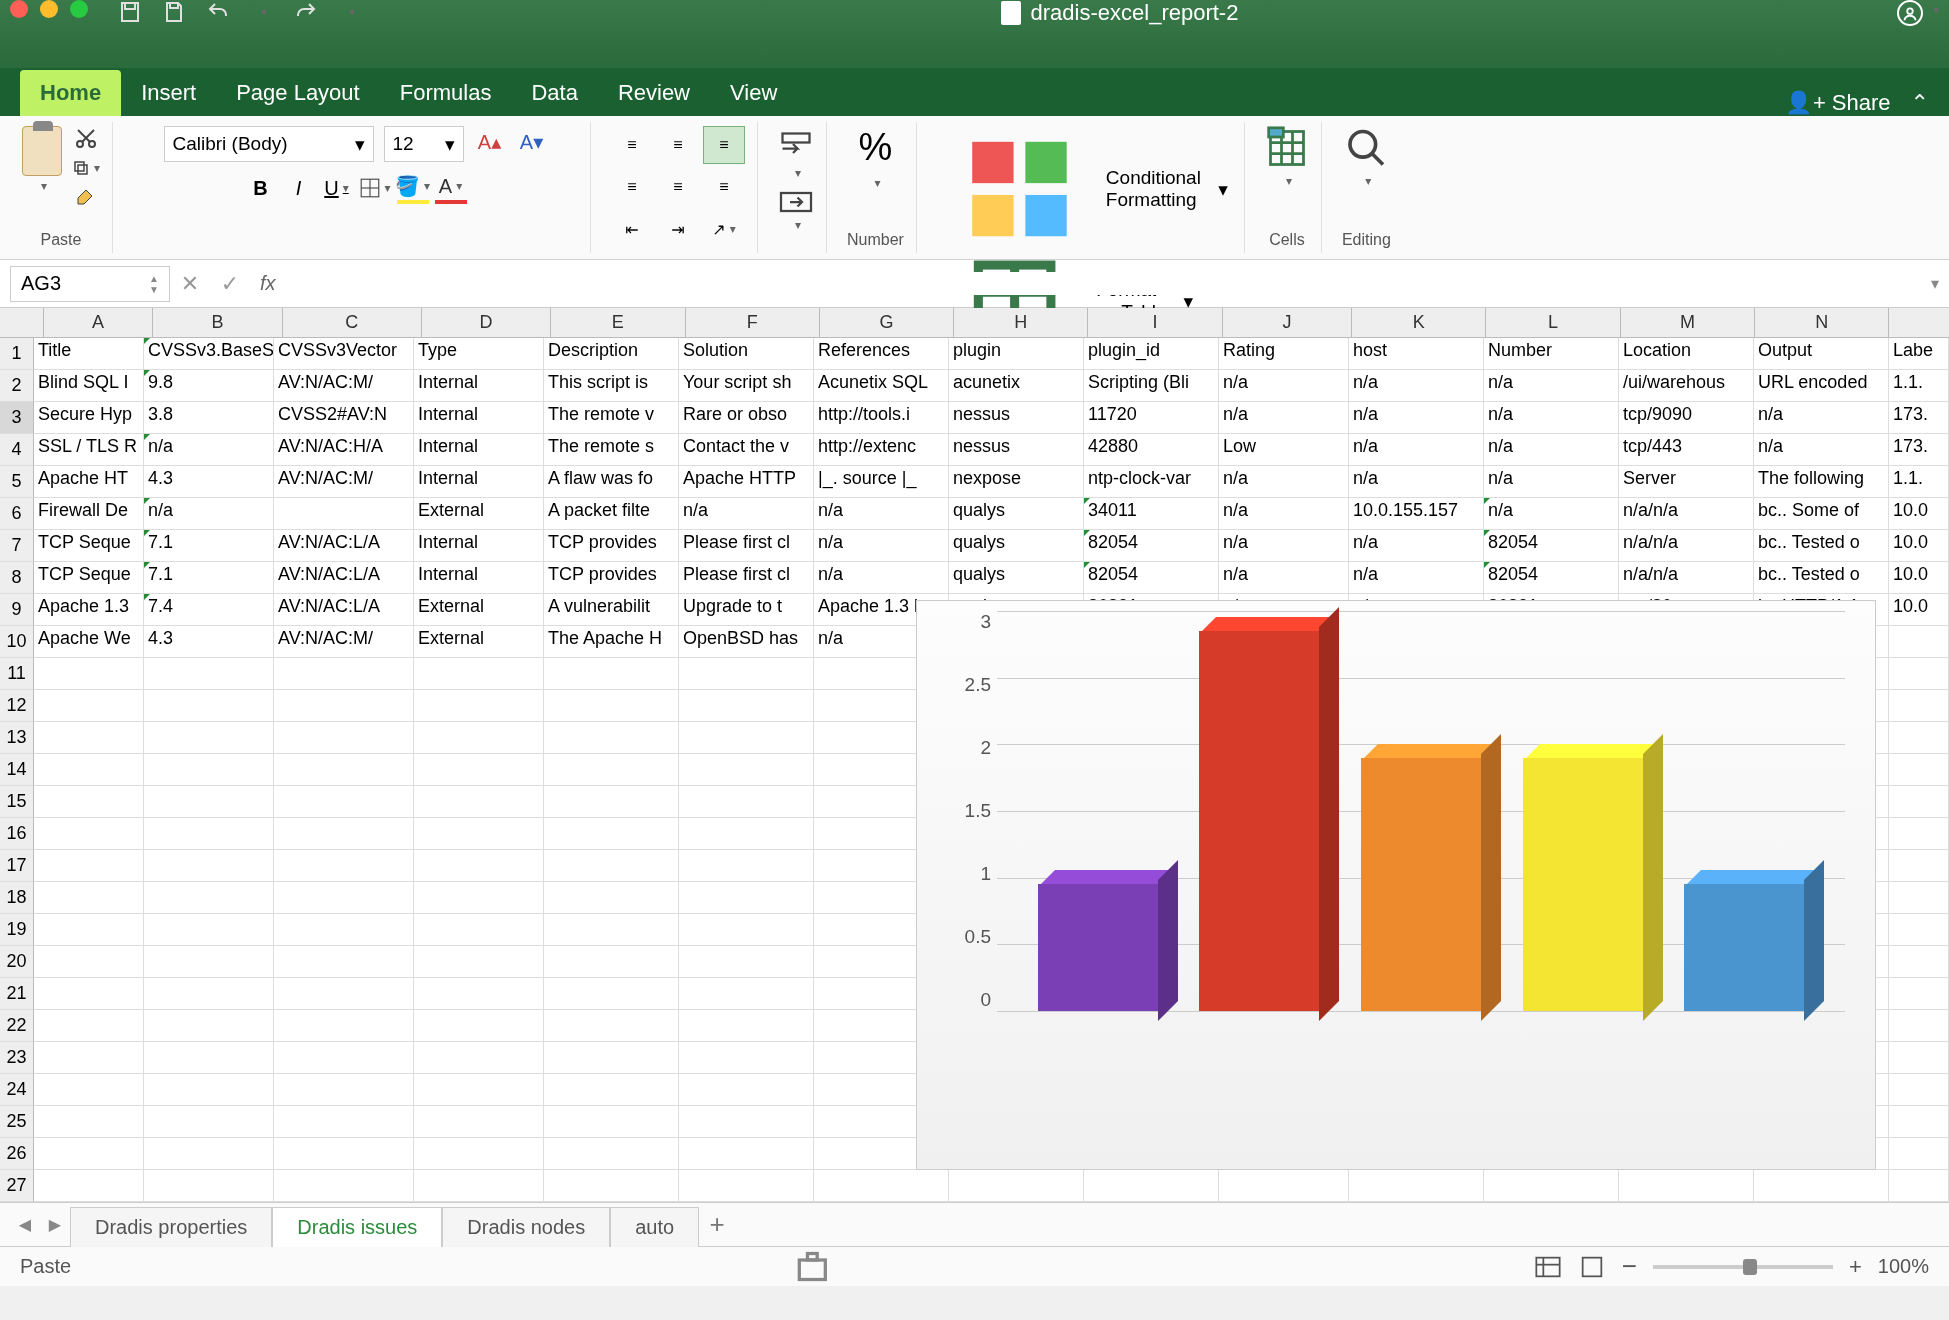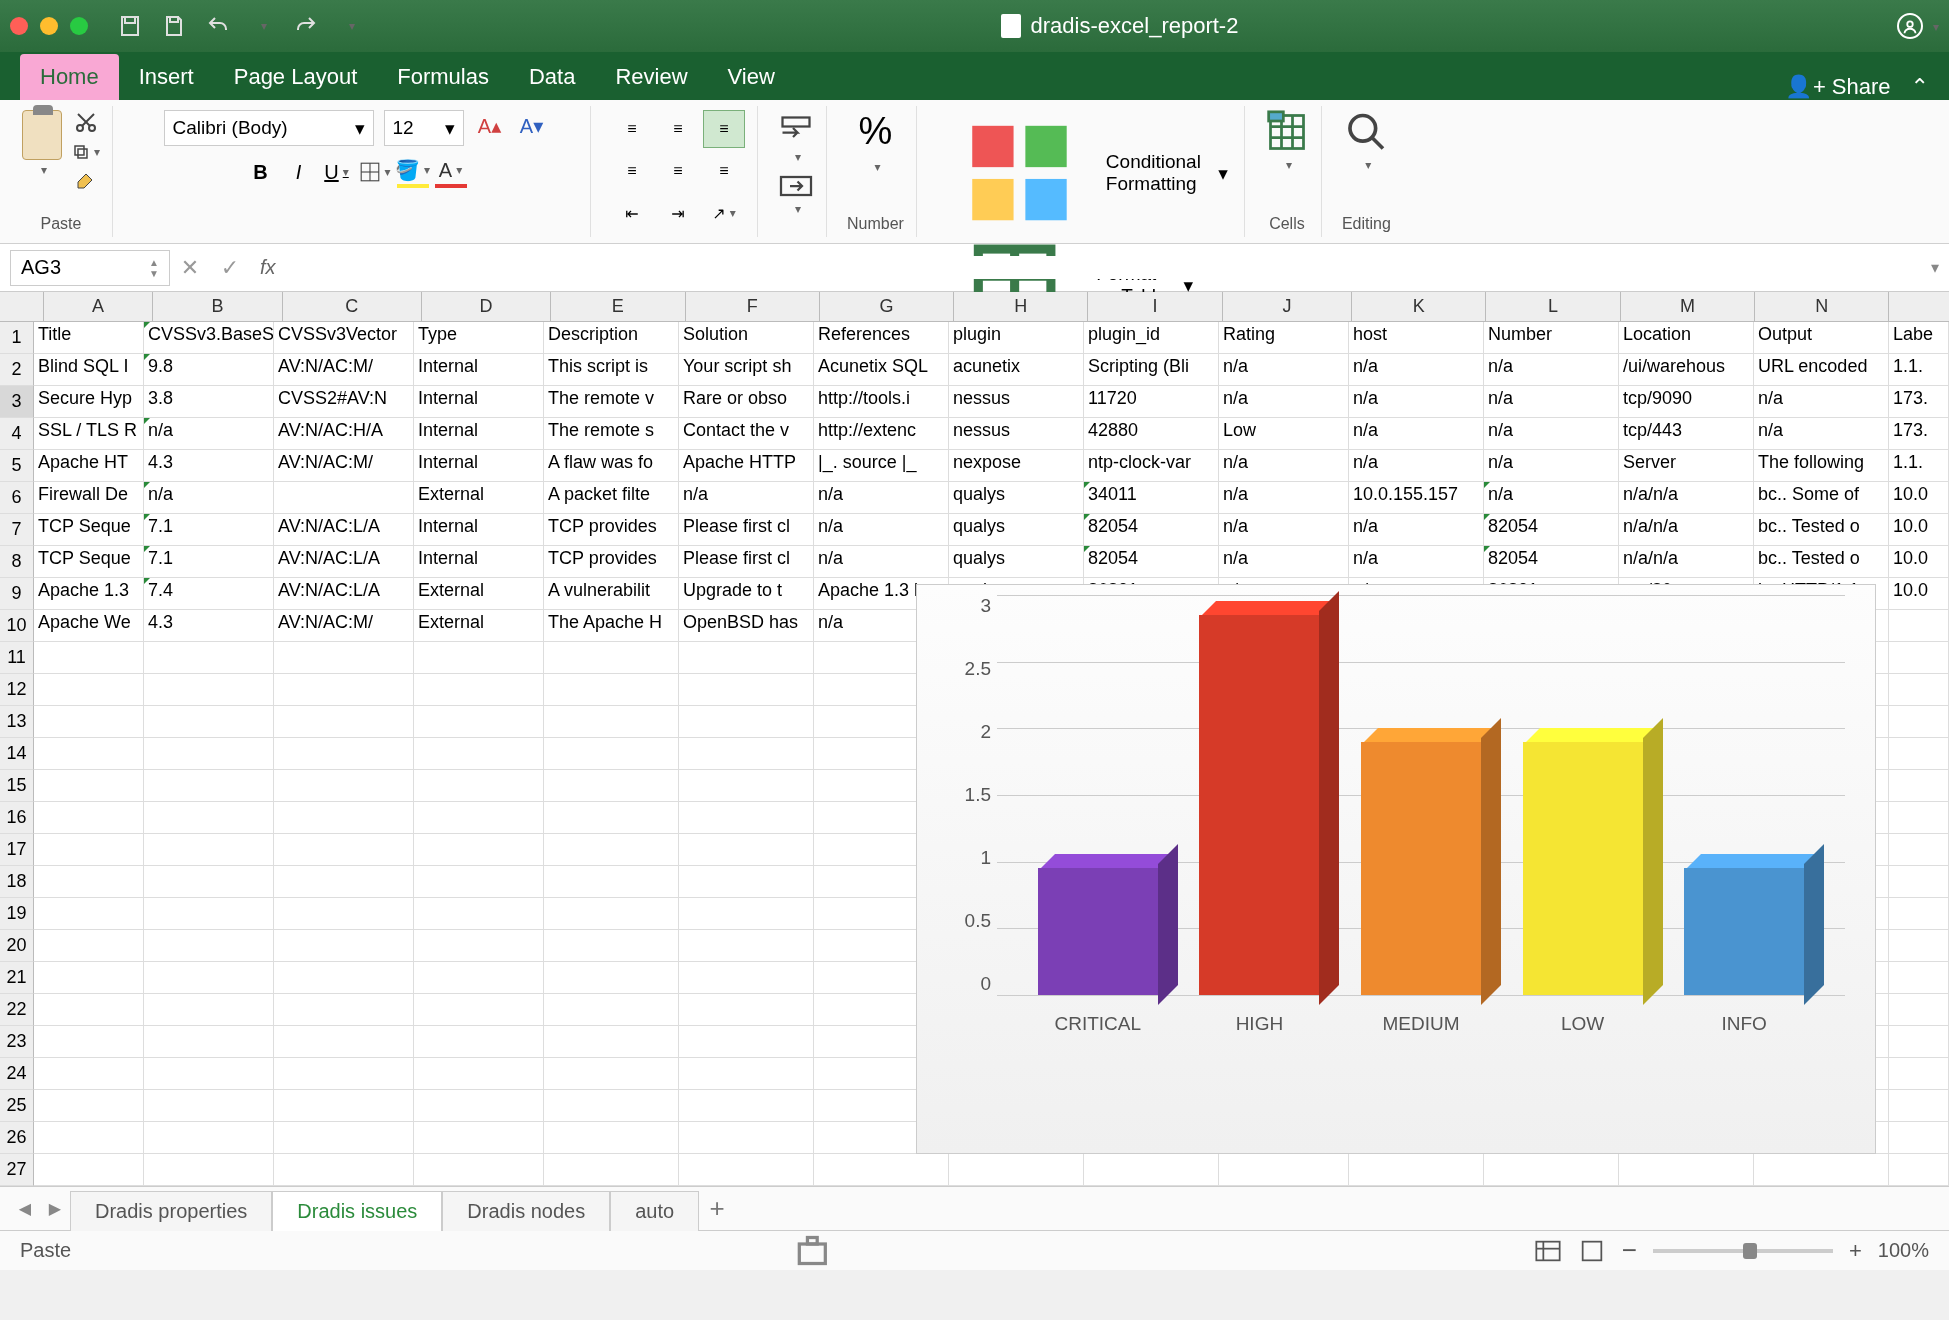--- a/index.html
+++ b/index.html
@@ -1,36 +1,36 @@
 <!DOCTYPE html>
 <html><head>
 <meta charset="utf-8">
 <style>
 * { margin: 0; padding: 0; box-sizing: border-box; font-family: -apple-system, BlinkMacSystemFont, "Segoe UI", sans-serif; }
 body { background: #f0f0f0; overflow: hidden; width: 1949px; height: 1320px; }
 
 
-.titlebar { height: 52px; background: linear-gradient(#3a7a4a, #2b6b3b); display: flex; align-items: center; padding: 0 10px; color: #fff; }
+.titlebar { height: 68px; background: linear-gradient(#3a7a4a, #2b6b3b); display: flex; align-items: flex-start; padding: 0 10px; color: #fff; }
 .traffic-lights { display: flex; gap: 12px; }
 .traffic-light { width: 18px; height: 18px; border-radius: 50%; }
 .tl-red { background: #ff5f57; }
 .tl-yellow { background: #ffbd2e; }
 .tl-green { background: #28ca42; }
 .title-icons { display: flex; gap: 20px; margin-left: 30px; }
 .title-icon { width: 24px; height: 24px; display: flex; align-items: center; justify-content: center; color: #e0e0e0; cursor: pointer; }
 .title-center { flex: 1; text-align: center; font-size: 22px; display: flex; align-items: center; justify-content: center; gap: 10px; }
 .doc-icon { width: 20px; height: 24px; background: #fff; border-radius: 2px; }
 .search-box { width: 440px; height: 32px; background: #fff; border-radius: 4px; display: flex; align-items: center; padding: 0 10px; gap: 8px; }
 .search-box input { border: none; outline: none; flex: 1; font-size: 18px; color: #999; }
 .user-icon { margin-left: 20px; width: 26px; height: 26px; border: 2px solid #fff; border-radius: 50%; display: flex; align-items: center; justify-content: center; }
 
 
 .mainTabs { height: 48px; background: #1a6030; display: flex; align-items: flex-end; padding-left: 20px; }
 .mainTab { padding: 10px 20px; color: #fff; font-size: 22px; cursor: pointer; }
-.mainTab.active { background: #f9a8d4; color: #2b6b3b; font-weight: 400; border-radius: 4px 4px 0 0; }
+.mainTab.active { background: #bef264; color: #2b6b3b; font-weight: 700; border-radius: 4px 4px 0 0; }
 .share-area { margin-left: auto; display: flex; align-items: center; padding: 0 20px; gap: 20px; color: #fff; font-size: 22px; }
 
 
 .ribbon { height: 144px; background: #fafafa; border-bottom: 1px solid #d0d0d0; display: flex; padding: 6px 10px; gap: 8px; }
 .ribbon-group { display: flex; flex-direction: column; align-items: center; padding: 4px 12px; border-right: 1px solid #e0e0e0; }
 .ribbon-label { font-size: 16px; color: #555; margin-top: auto; }
 .paste-btn { display: flex; flex-direction: column; align-items: center; cursor: pointer; }
 .paste-icon { width: 40px; height: 50px; background: #f0e0c0; border: 1px solid #c0a060; border-radius: 4px; position: relative; }
 .paste-icon::before { content: ''; position: absolute; top: -6px; left: 10px; width: 20px; height: 10px; background: #888; border-radius: 4px 4px 0 0; }
 .small-btns { display: flex; flex-direction: column; gap: 6px; margin-left: 10px; }
@@ -890,27 +890,20 @@
             <div class="bar-top" style="background:#f5e533"></div>
             <div class="bar-front" style="height:100%;background:#f5e533"></div>
             <div class="bar-side" style="background:#f5e533"></div>
           </div>
           <div class="bar-3d" style="height: 126.667px;">
             <div class="bar-top" style="background:#4a94d0"></div>
             <div class="bar-front" style="height:100%;background:#4a94d0"></div>
             <div class="bar-side" style="background:#4a94d0"></div>
           </div>
         </div>
-      <div class="x-labels" id="xLabels">
-          <div class="x-label">CRITICAL</div>
-          <div class="x-label">HIGH</div>
-          <div class="x-label">MEDIUM</div>
-          <div class="x-label">LOW</div>
-          <div class="x-label">INFO</div>
-        </div>
     </div>
   </div>
 </div>
 
 <div class="sheet-bar">
   <div class="nav-arrow">◀</div>
   <div class="nav-arrow">▶</div>
   <div id="sheetTabs" style="display:flex">
       <div class="sheet-tab">Dradis properties</div>
       <div class="sheet-tab active">Dradis issues</div>

